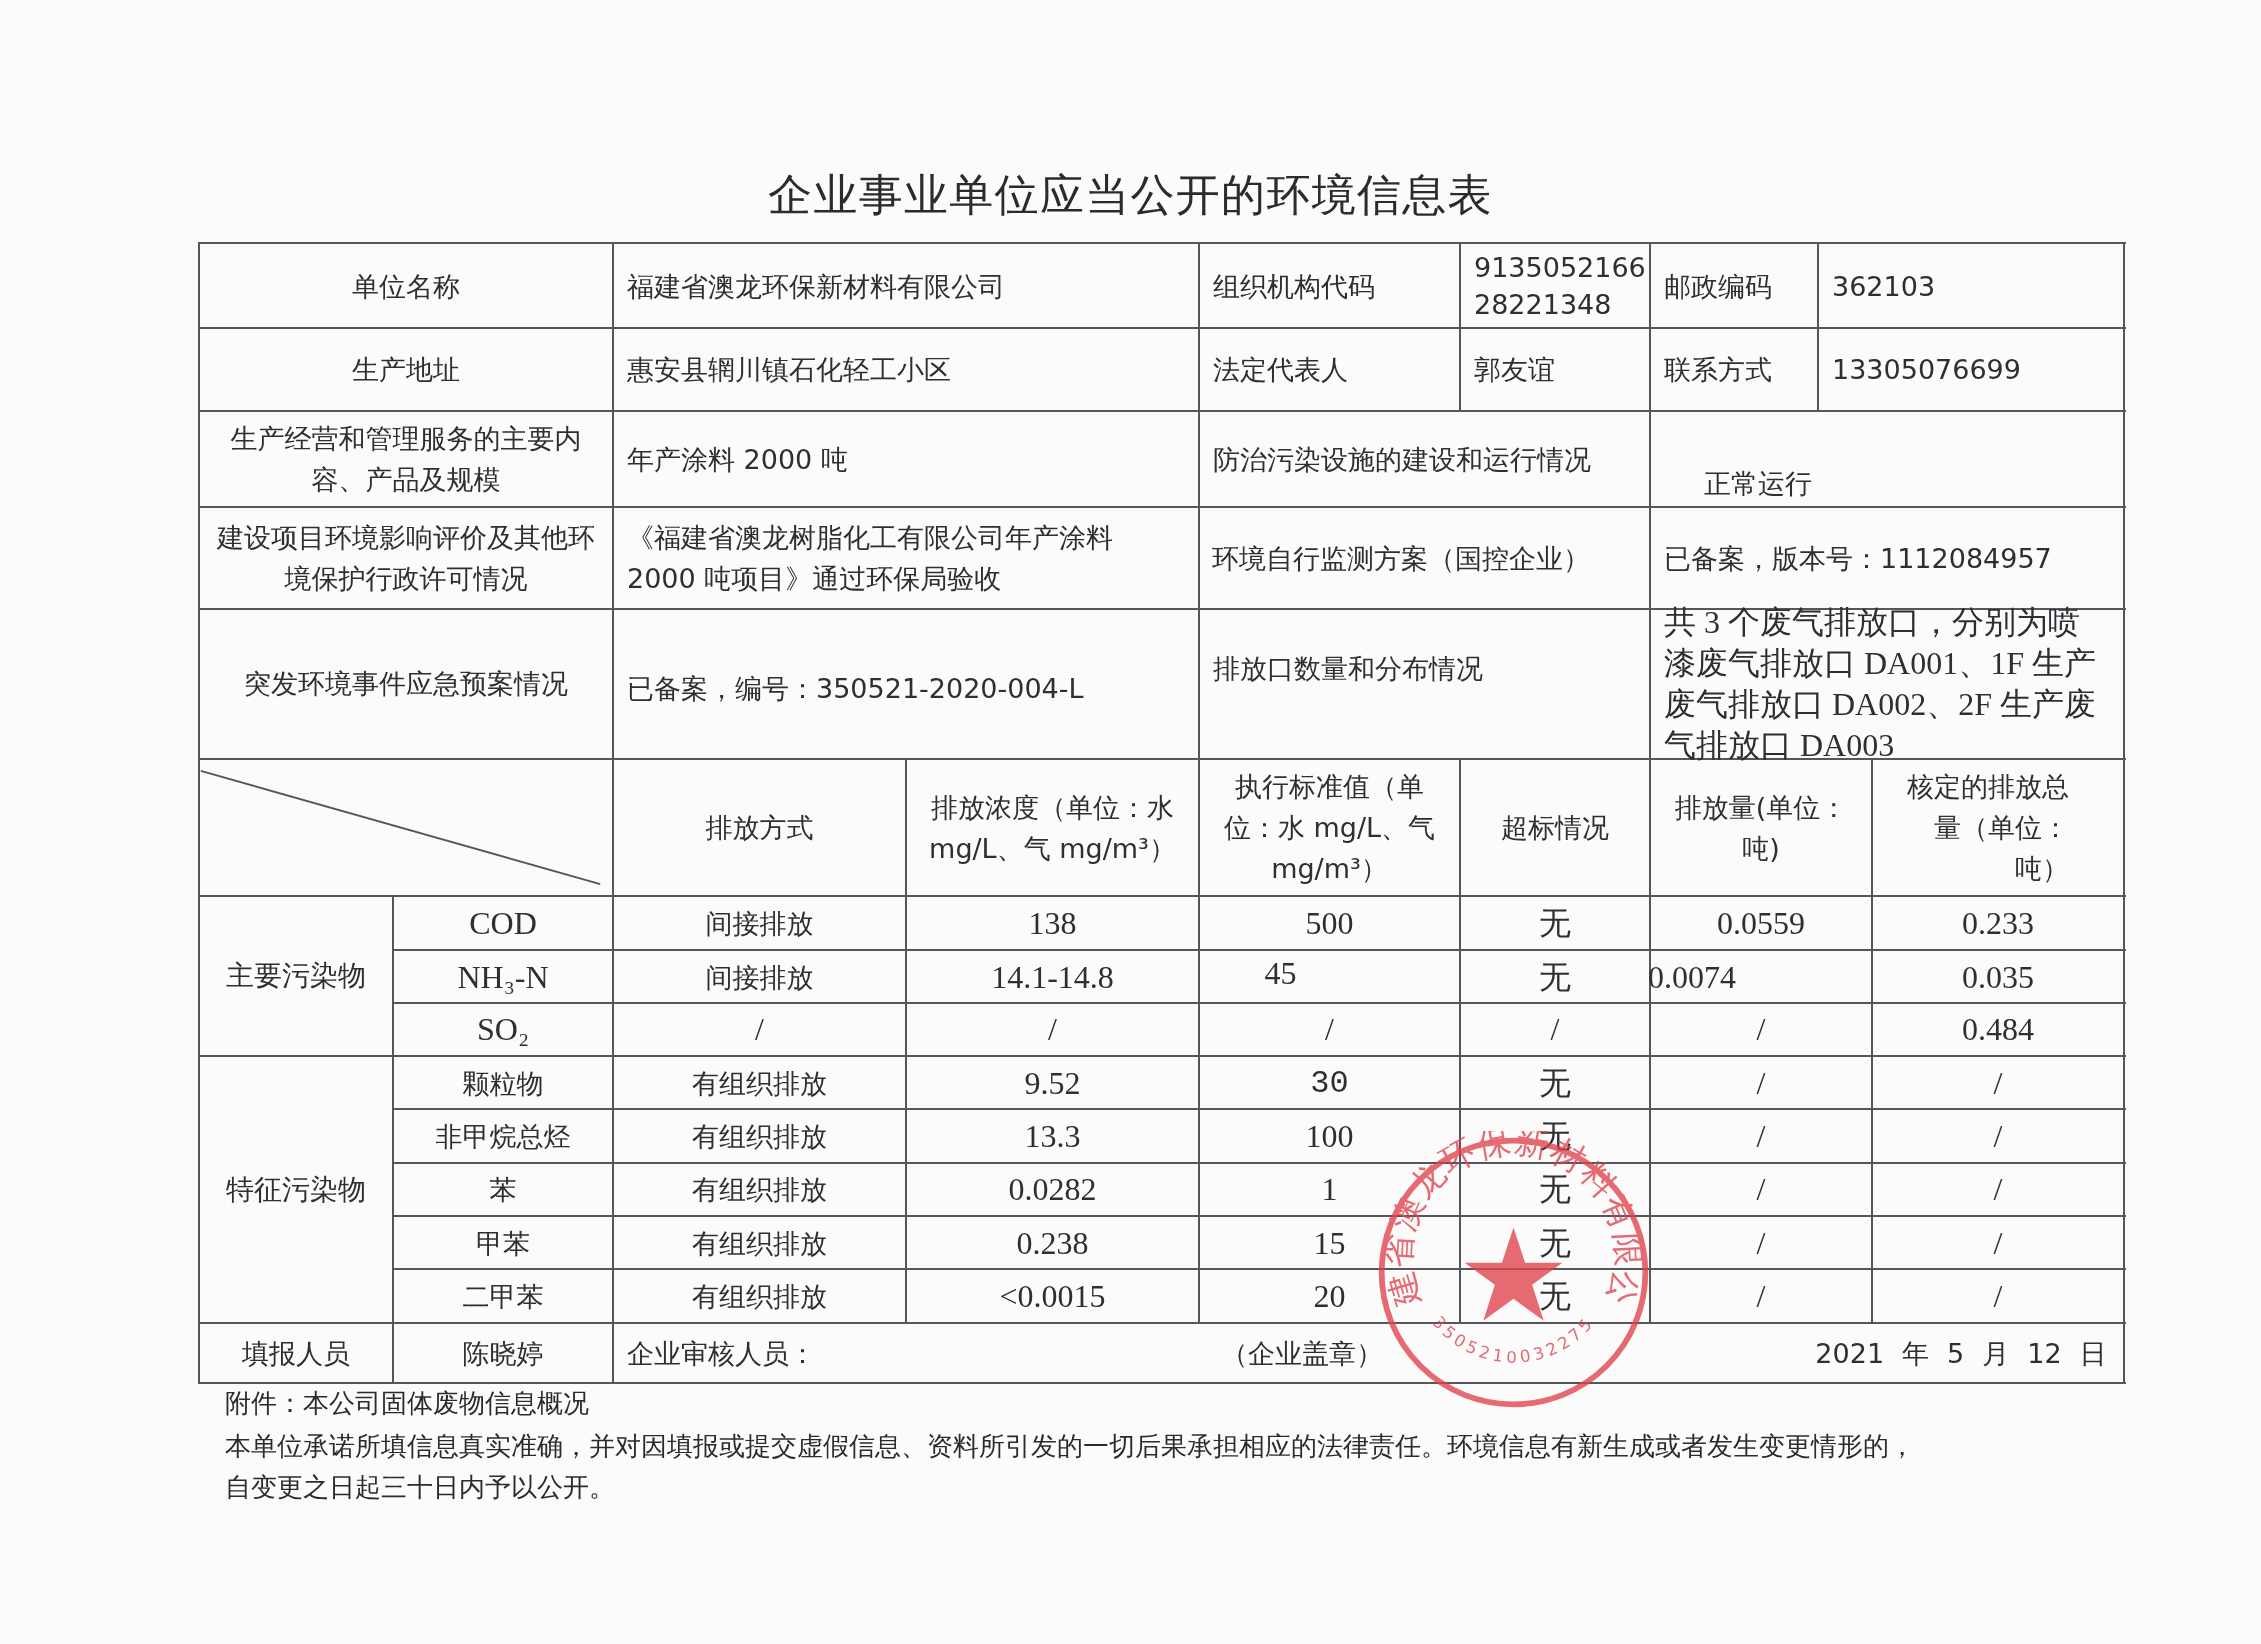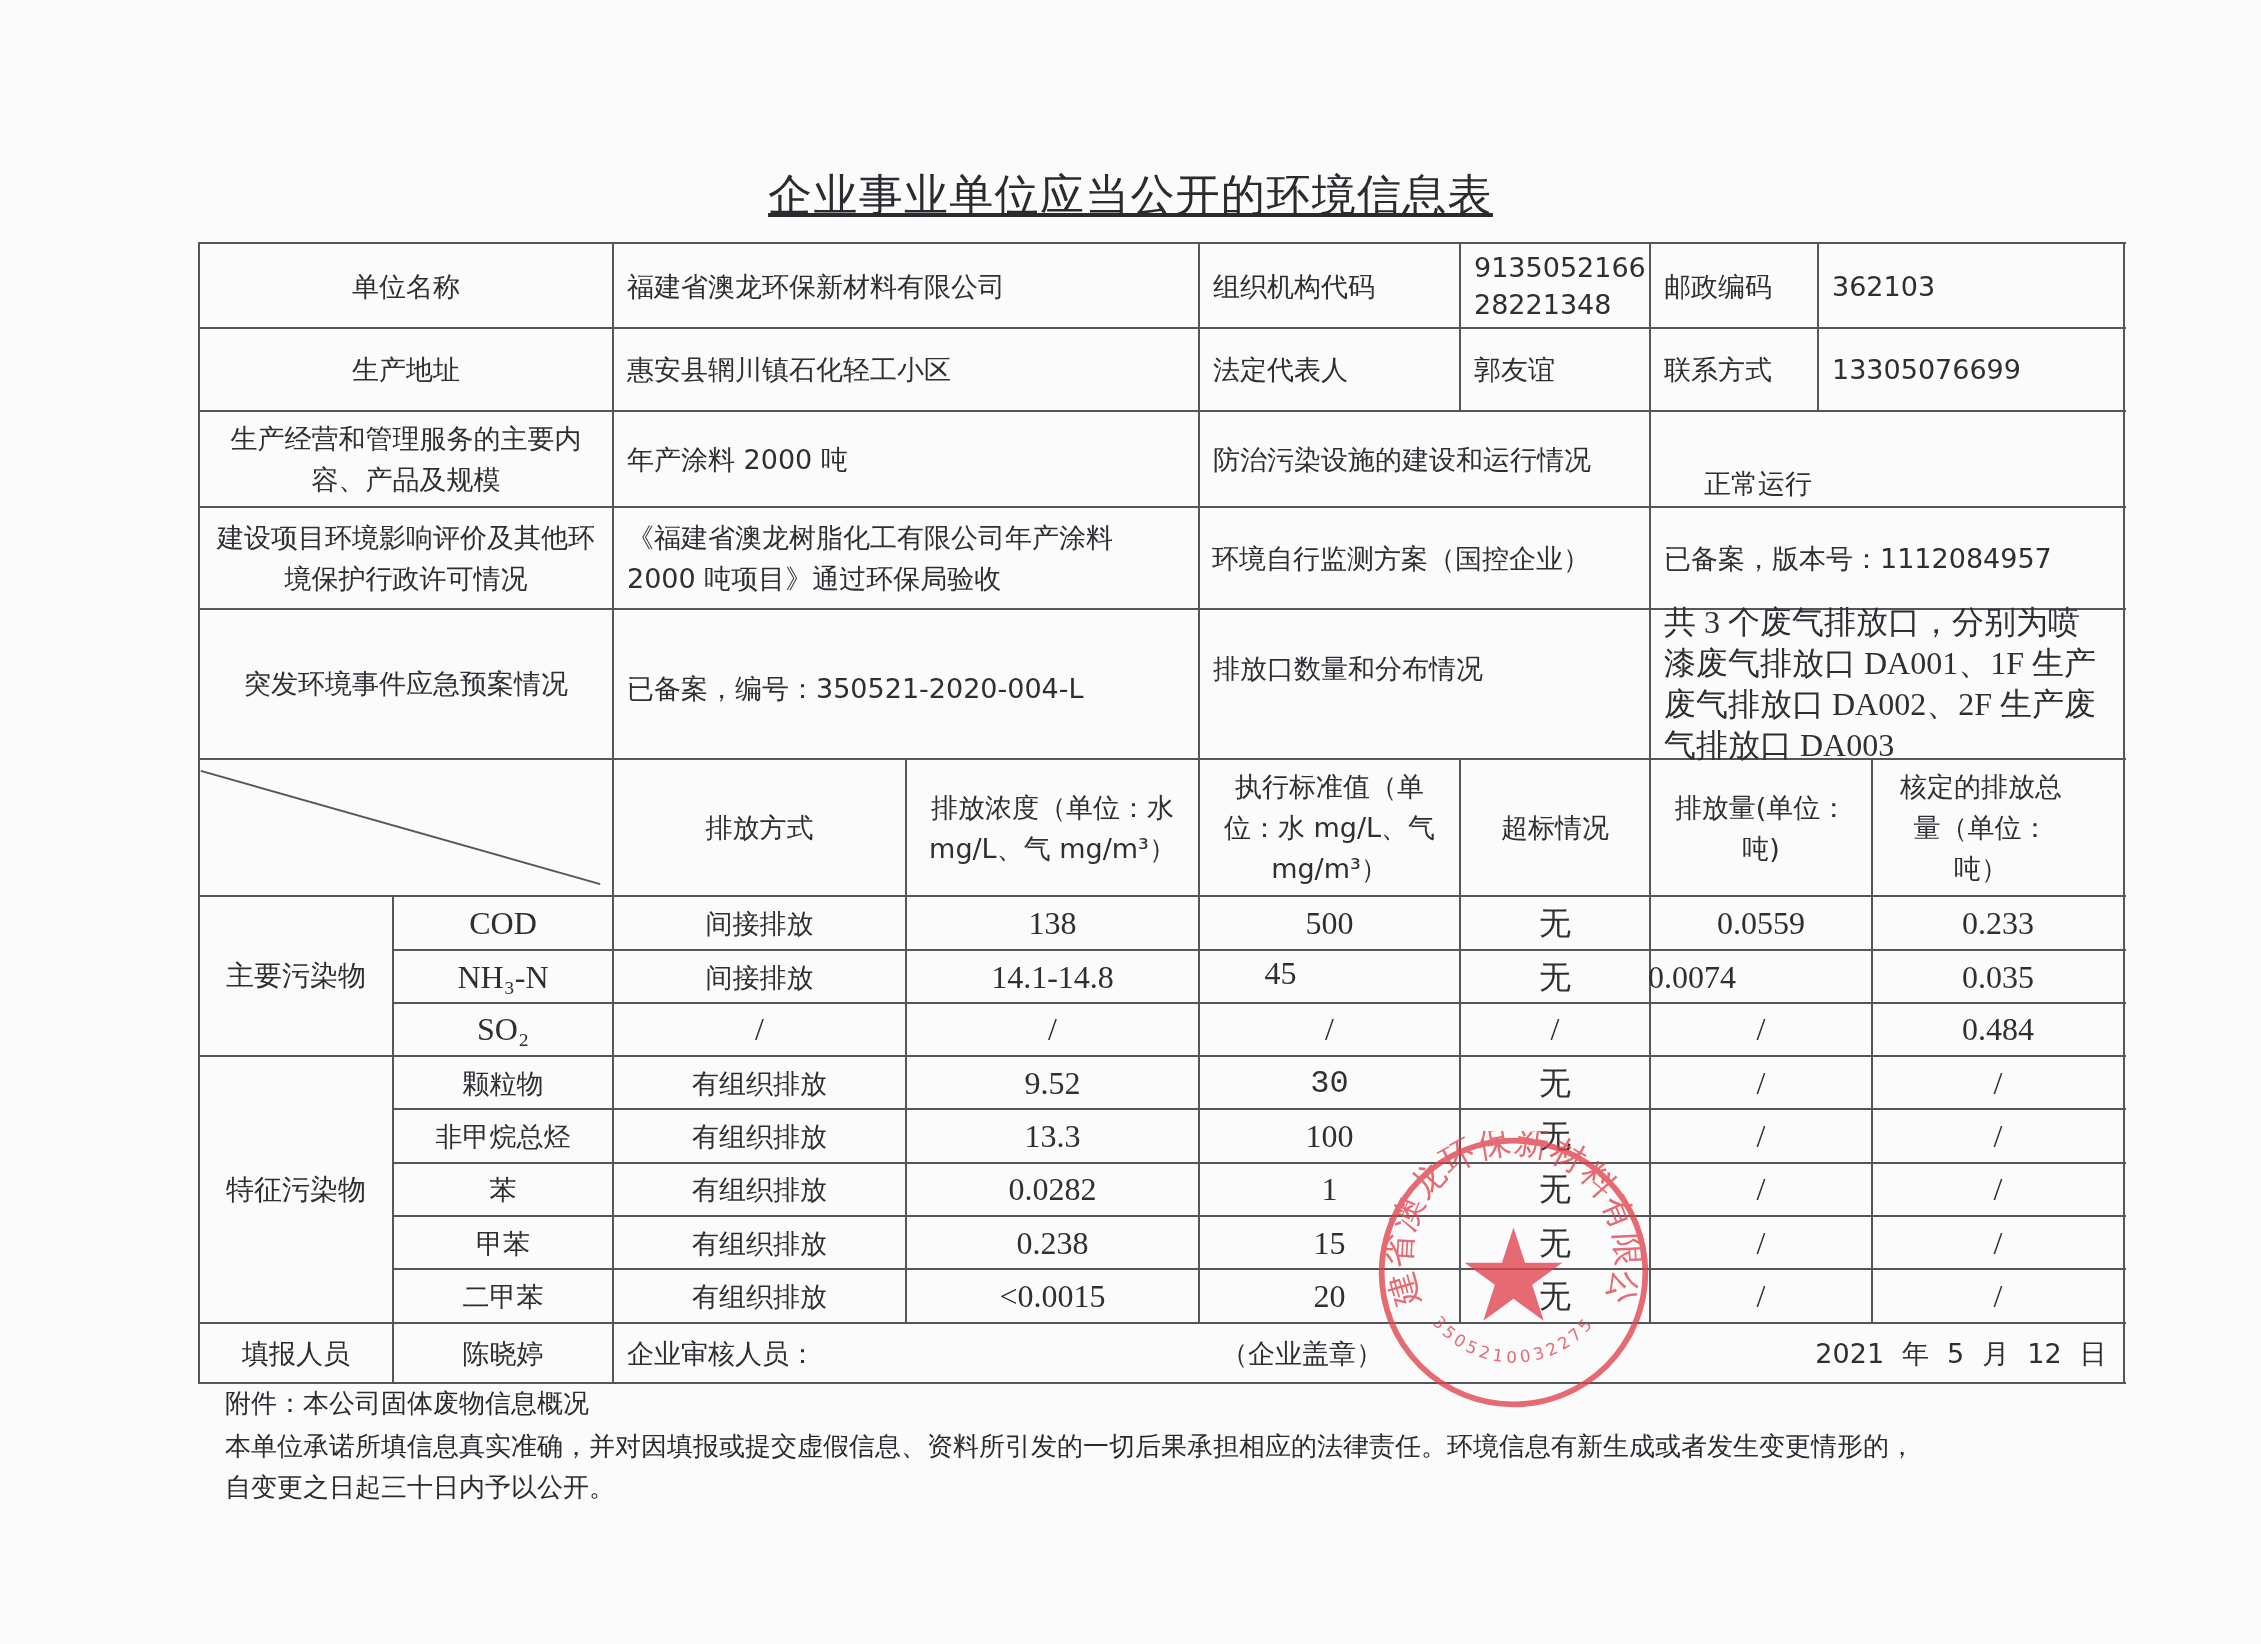--- a/index.html
+++ b/index.html
@@ -4,21 +4,21 @@
 <style>
   html, body { margin:0; padding:0; }
   body {
     width:2261px; height:1644px; position:relative; overflow:hidden;
     background:#fbfbfc;
     font-family:"DejaVu Sans", "Liberation Sans", sans-serif;
     color:#2f2f33;
   }
   .title {
     position:absolute; left:0; width:2261px; top:166px; text-align:center;
-    font-size:44px; letter-spacing:1.3px; color:#2b2b2f; font-weight:normal;text-decoration:underline;
+    font-size:44px; letter-spacing:1.3px; color:#2b2b2f; font-weight:normal;
   }
   .grid { position:absolute; left:0; top:0; width:2261px; height:1644px; }
   .hl { position:absolute; height:1.9px; background:#55565c; }
   .vl { position:absolute; width:1.9px; background:#55565c; }
   .cell {
     position:absolute; display:flex; align-items:center; box-sizing:border-box;
     font-size:27px; line-height:41px; padding:0 13px;
   }
   .c { justify-content:center; text-align:center; }
   .l { justify-content:flex-start; text-align:left; }
@@ -97,21 +97,21 @@
 <div class="cell c" style="left:200px;top:609px;width:412px;height:149px;">突发环境事件应急预案情况</div>
 <div class="cell l" style="left:614px;top:609px;width:584px;height:158px;">已备案，编号：350521-2020-004-L</div>
 <div class="cell l" style="left:1200px;top:609px;width:449px;height:118px;">排放口数量和分布情况</div>
 <div class="cell l serif" style="left:1651px;top:609px;width:472px;height:149px;line-height:41px;">共 3 个废气排放口，分别为喷漆废气排放口 DA001、1F 生产废气排放口 DA002、2F 生产废气排放口 DA003</div>
 
 <div class="cell c" style="left:614px;top:760px;width:291px;height:135px;">排放方式</div>
 <div class="cell c" style="left:907px;top:760px;width:291px;height:135px;padding:0 9px;">排放浓度（单位：水 mg/L、气 mg/m³）</div>
 <div class="cell c" style="left:1200px;top:760px;width:259px;height:135px;padding:0 9px;">执行标准值（单位：水 mg/L、气 mg/m³）</div>
 <div class="cell c" style="left:1461px;top:760px;width:188px;height:135px;">超标情况</div>
 <div class="cell c" style="left:1651px;top:760px;width:220px;height:135px;padding:0 7.7px;">排放量(单位：吨)</div>
-<div class="cell c" style="left:1873px;top:760px;width:216px;height:135px;padding:0 20px;">核定的排放总量（单位：吨）</div>
+<div class="cell c" style="left:1873px;top:760px;width:216px;height:135px;padding:0 20px;text-align:right;">核定的排放总量（单位：吨）</div>
 
 <div class="cell c" style="left:200px;top:897px;width:192px;height:157px;font-size:28px;">主要污染物</div>
 <div class="cell c" style="left:200px;top:1057px;width:192px;height:265px;font-size:28px;">特征污染物</div>
 
 <div>
   <div class="cell c serif" style="left:394px;top:897px;width:218px;height:52px;">COD</div>
   <div class="cell c" style="left:614px;top:897px;width:291px;height:52px;">间接排放</div>
   <div class="cell c serif" style="left:907px;top:897px;width:291px;height:52px;">138</div>
   <div class="cell c serif" style="left:1200px;top:897px;width:259px;height:52px;">500</div>
   <div class="cell c serif" style="left:1461px;top:897px;width:188px;height:52px;">无</div>

